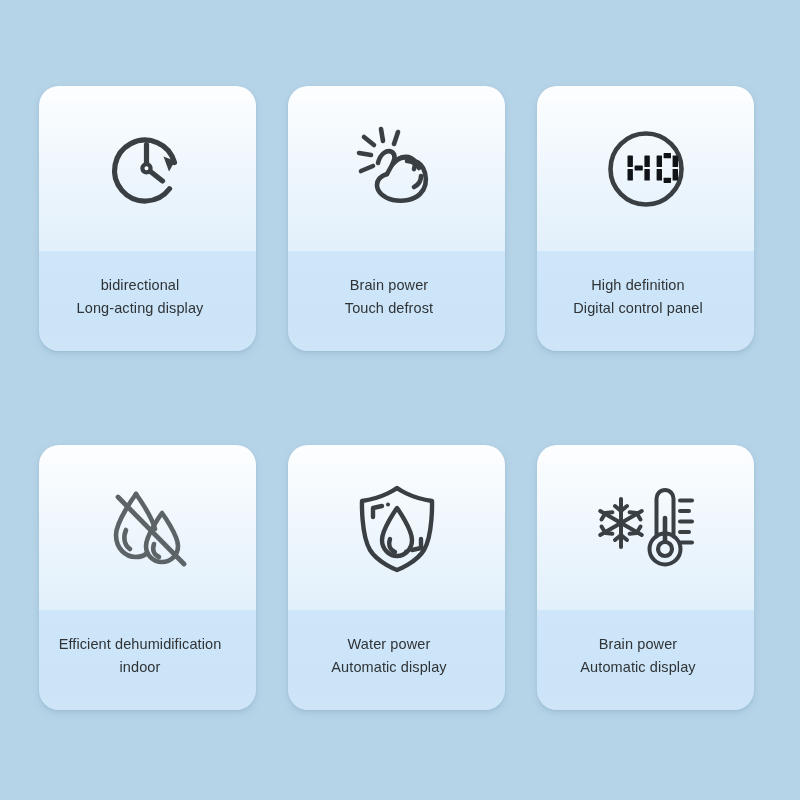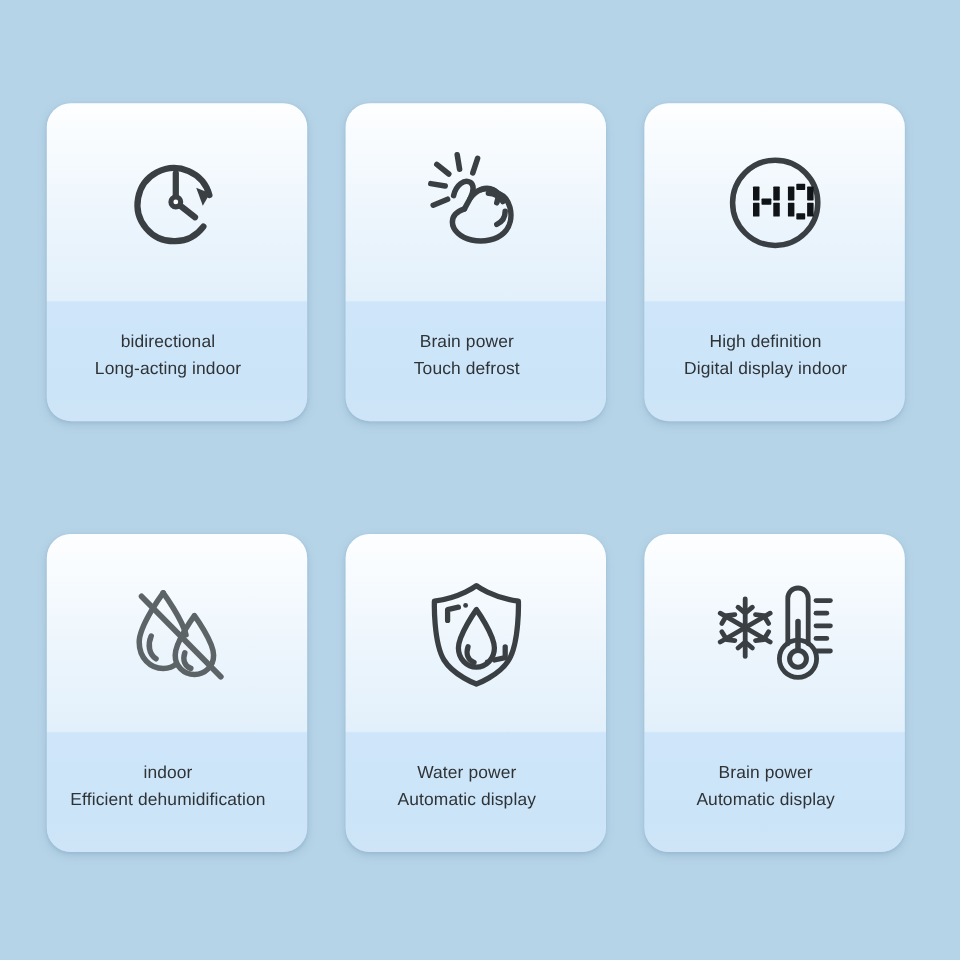--- a/index.html
+++ b/index.html
@@ -96,21 +96,21 @@
         <path d="M58.5 30.5 L70.0 35.0 L64.0 45.5 Z" fill="#3a3f44" stroke="none"></path>
 
         <path d="M41.5 18.5 L41.5 40.5"></path>
         <path d="M44.5 44.8 L57.5 55.0"></path>
 
         <circle cx="41.5" cy="42.3" r="4.1" fill="#ffffff" stroke="#3a3f44" stroke-width="4.2"></circle>
       </svg>
     </div>
     <div class="card-labels">
       <span class="label-line">bidirectional</span>
-      <span class="label-line">Long-acting indoor</span>
+      <span class="label-line">Long-acting display</span>
     </div>
   </div>
 
   <div class="feature-card">
     <div class="card-icon">
       <svg width="92" height="88" viewBox="0 0 92 88" fill="none" stroke="#3a3f44" stroke-width="4.6" stroke-linecap="round" stroke-linejoin="round">
 
         <path d="M8 28 L20 30"></path>
         <path d="M13 12 L23 20"></path>
         <path d="M30 4 L32 16"></path>
@@ -153,43 +153,43 @@
           <rect x="50.6" y="40.0" width="5.4" height="11.5" rx="0.6"></rect>
           <rect x="57.6" y="24.1" width="7.4" height="5.2" rx="0.6"></rect>
           <rect x="57.6" y="48.7" width="7.4" height="5.2" rx="0.6"></rect>
           <rect x="66.6" y="26.5" width="5.4" height="11.5" rx="0.6"></rect>
           <rect x="66.6" y="40.0" width="5.4" height="11.5" rx="0.6"></rect>
         </g>
       </svg>
     </div>
     <div class="card-labels">
       <span class="label-line">High definition</span>
-      <span class="label-line">Digital display indoor</span>
+      <span class="label-line">Digital control panel</span>
     </div>
   </div>
 
   <div class="feature-card">
     <div class="card-icon">
       <svg width="92" height="88" viewBox="0 0 92 88" fill="none" stroke="#5d6468" stroke-width="4.6" stroke-linecap="round" stroke-linejoin="round">
 
         <path d="M34 10 C34 10 14 37 14 51 C14 64 23 73 34 73 C38 73 42 72 45 69"></path>
         <path d="M34 10 C34 10 50 32 53 45"></path>
 
         <path d="M24 46 C21 53 22 61 28 65"></path>
 
         <path d="M60 29 C60 29 44 51 44 62 C44 71 51 78 60 78 C69 78 76 71 76 62 C76 51 60 29 60 29 Z"></path>
 
         <path d="M52 60 C50 66 52 71 57 73"></path>
 
         <path d="M16 13 L82 80" stroke-width="4.8"></path>
       </svg>
     </div>
     <div class="card-labels">
+      <span class="label-line">Efficient dehumidification</span>
       <span class="label-line">indoor</span>
-      <span class="label-line">Efficient dehumidification</span>
     </div>
   </div>
 
   <div class="feature-card">
     <div class="card-icon">
       <svg width="82" height="92" viewBox="0 0 82 92" fill="none" stroke="#3a3f44" stroke-width="4.4" stroke-linecap="round" stroke-linejoin="round">
 
         <path d="M41 6 C41 6 54 16 76 19 C76 19 77 53 68 68 C60 81 41 88 41 88
                  C41 88 22 81 14 68 C5 53 6 19 6 19 C28 16 41 6 41 6 Z"></path>
 

